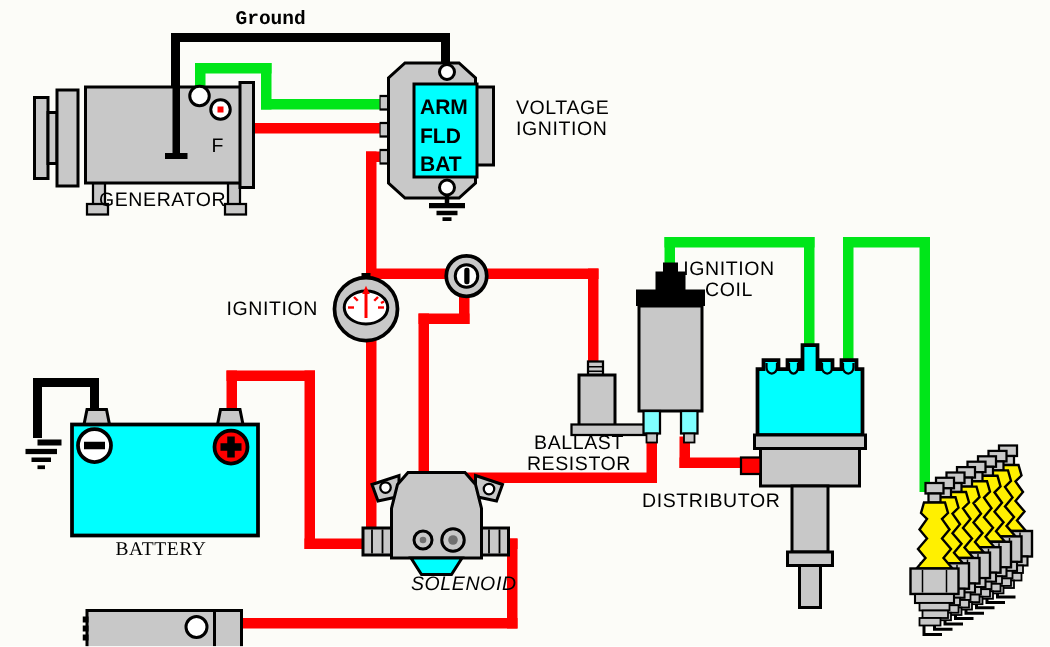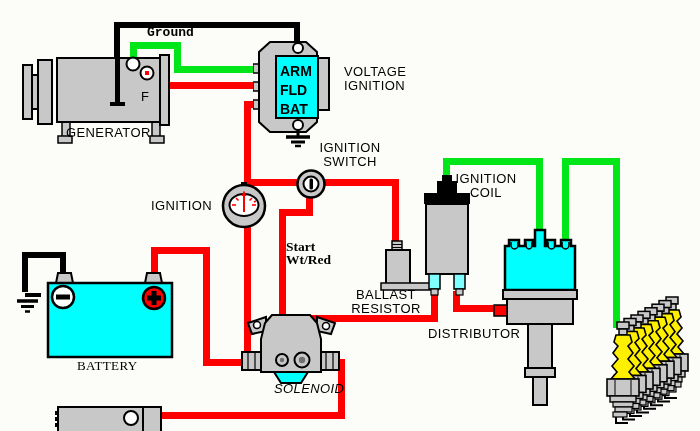--- a/index.html
+++ b/index.html
@@ -220,26 +220,24 @@
     <use href="#plug" transform="translate(57,69)"></use>
     <use href="#plug" transform="translate(50,72.6)"></use>
     <use href="#plug" transform="translate(43,76.2)"></use>
     <use href="#plug" transform="translate(36,79.8)"></use>
     <use href="#plug" transform="translate(29,83.4)"></use>
     <use href="#plug" transform="translate(22,87)"></use>
     <use href="#plug" transform="translate(15,90.5)"></use>
     <use href="#plug" transform="translate(8,94)"></use>
   </svg>
 
-  <div class="wlabel mono" style="left:147px;top:6px;margin-top:20px;">Ground</div>
+  <div class="wlabel mono" style="left:157px;top:6px;">Ground</div>
   <div class="clabel" style="left:66px;top:126px;">GENERATOR</div>
   <div class="clabel" style="left:344px;top:65px;width:86px;">VOLTAGE IGNITION</div>
-  <div class="clabel ctr" style="left:313px;top:141px;width:74px;">IGNITION SWITCH</div>
   <div class="clabel" style="left:151px;top:199px;">IGNITION</div>
-  <div class="wlabel" style="left:286px;top:240px;width:58px;">Start Wt/Red</div>
   <div class="clabel" style="left:77px;top:359px;font-family:Liberation Serif, serif;">BATTERY</div>
   <div class="clabel" style="left:274px;top:382px;font-style:italic;">SOLENOID</div>
   <div class="clabel ctr" style="left:346px;top:288px;width:80px;">BALLAST RESISTOR</div>
   <div class="clabel ctr" style="left:452px;top:172px;width:68px;">IGNITION COIL</div>
   <div class="clabel" style="left:428px;top:327px;">DISTRIBUTOR</div>
   <div class="clabel" style="left:141px;top:90px;">F</div>
 
 </div>
 
 </body></html>

